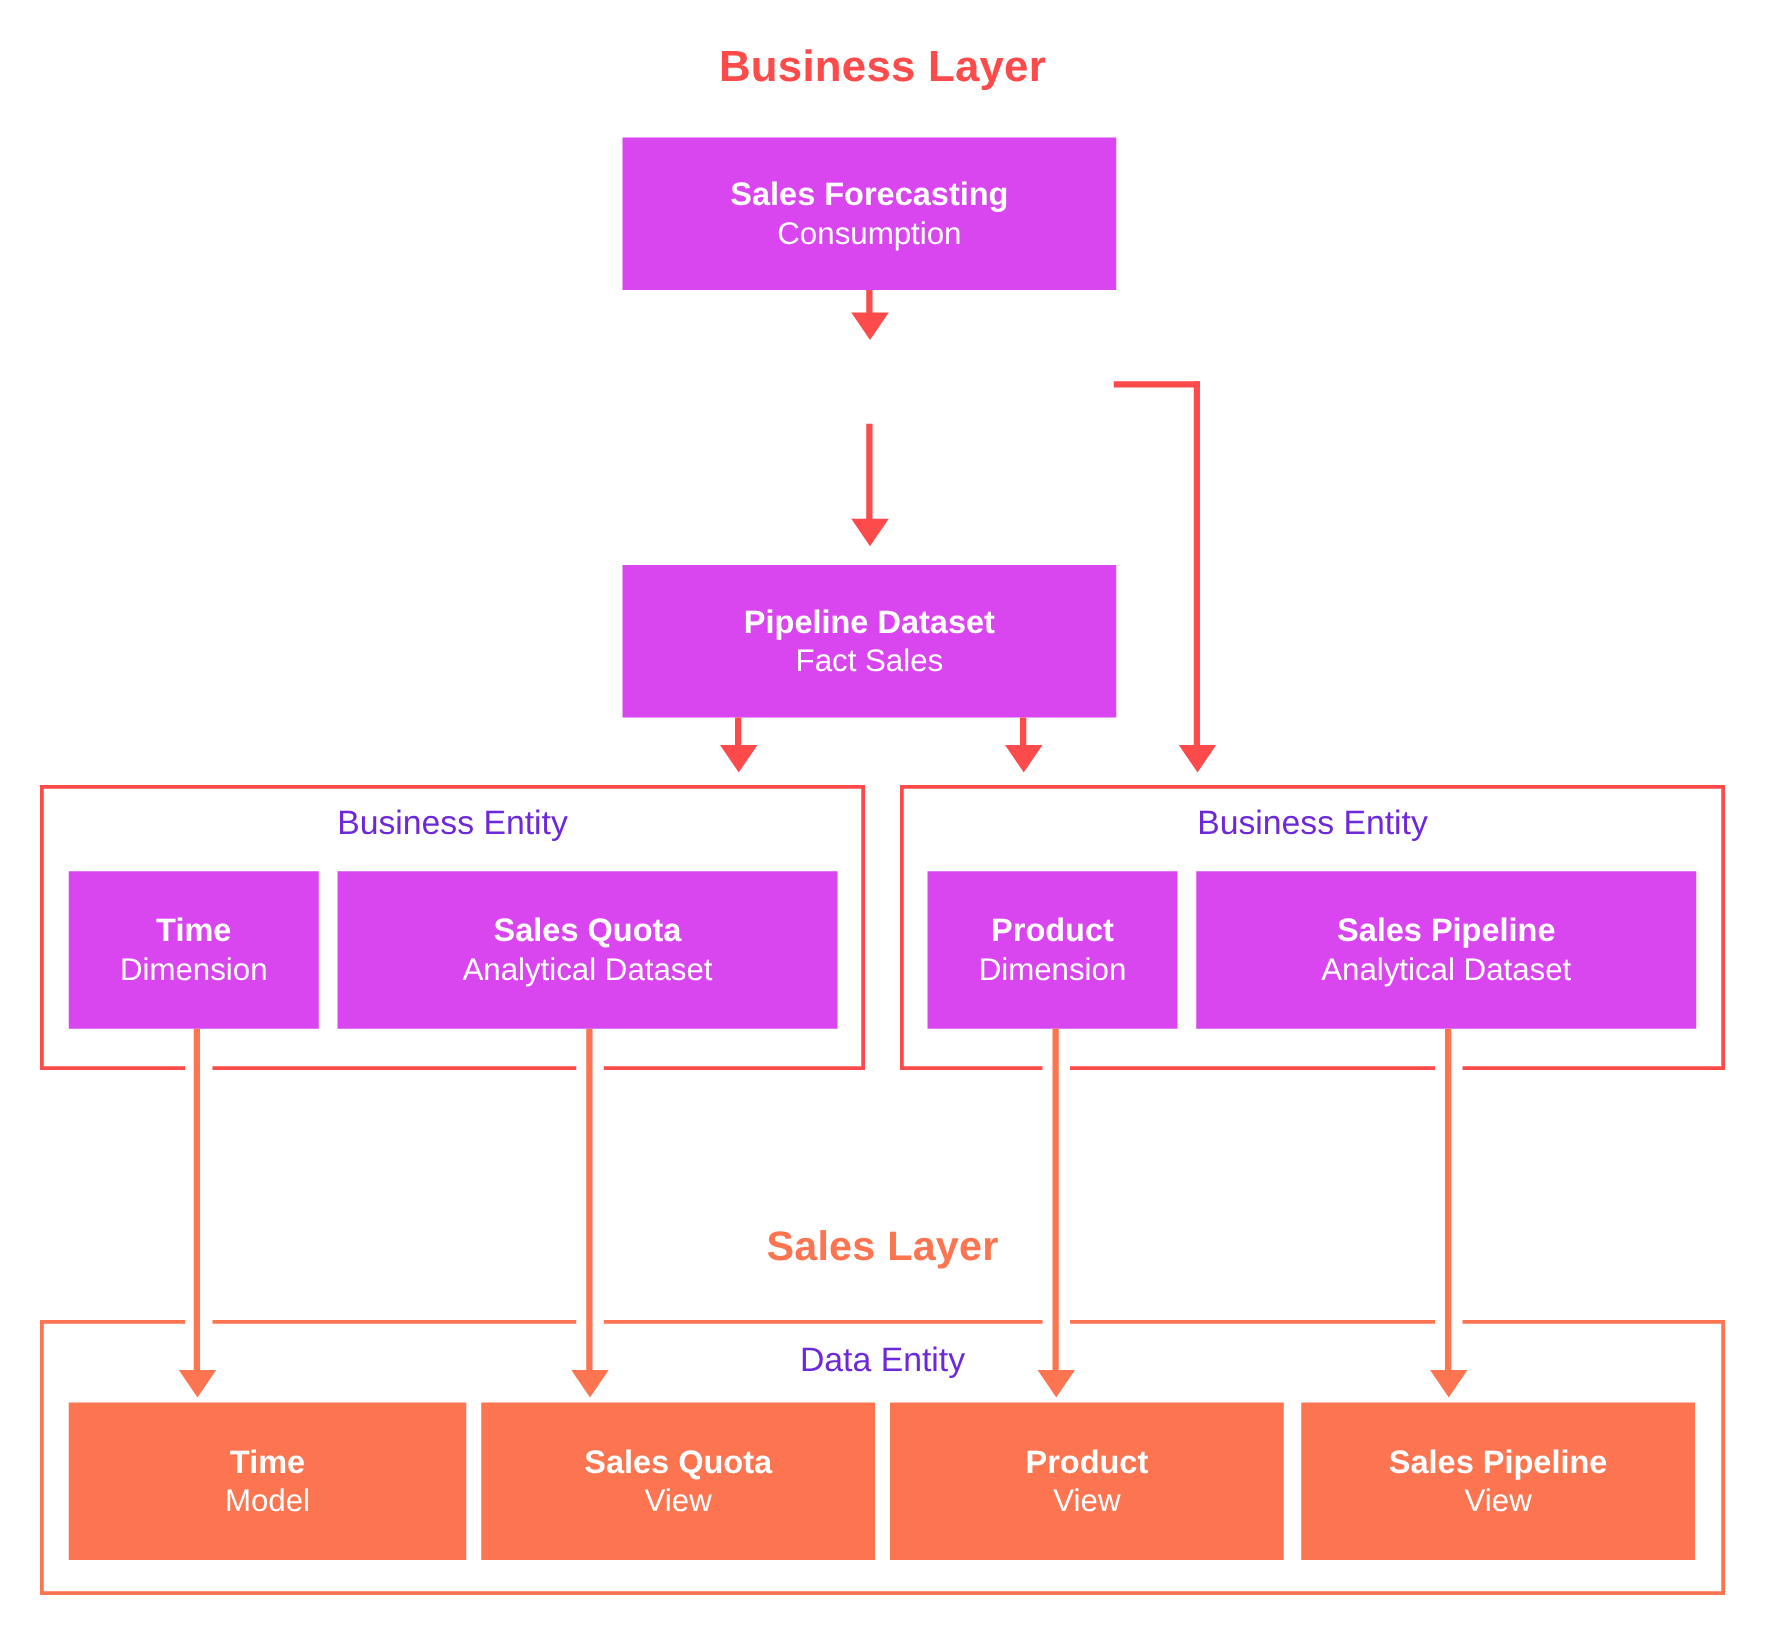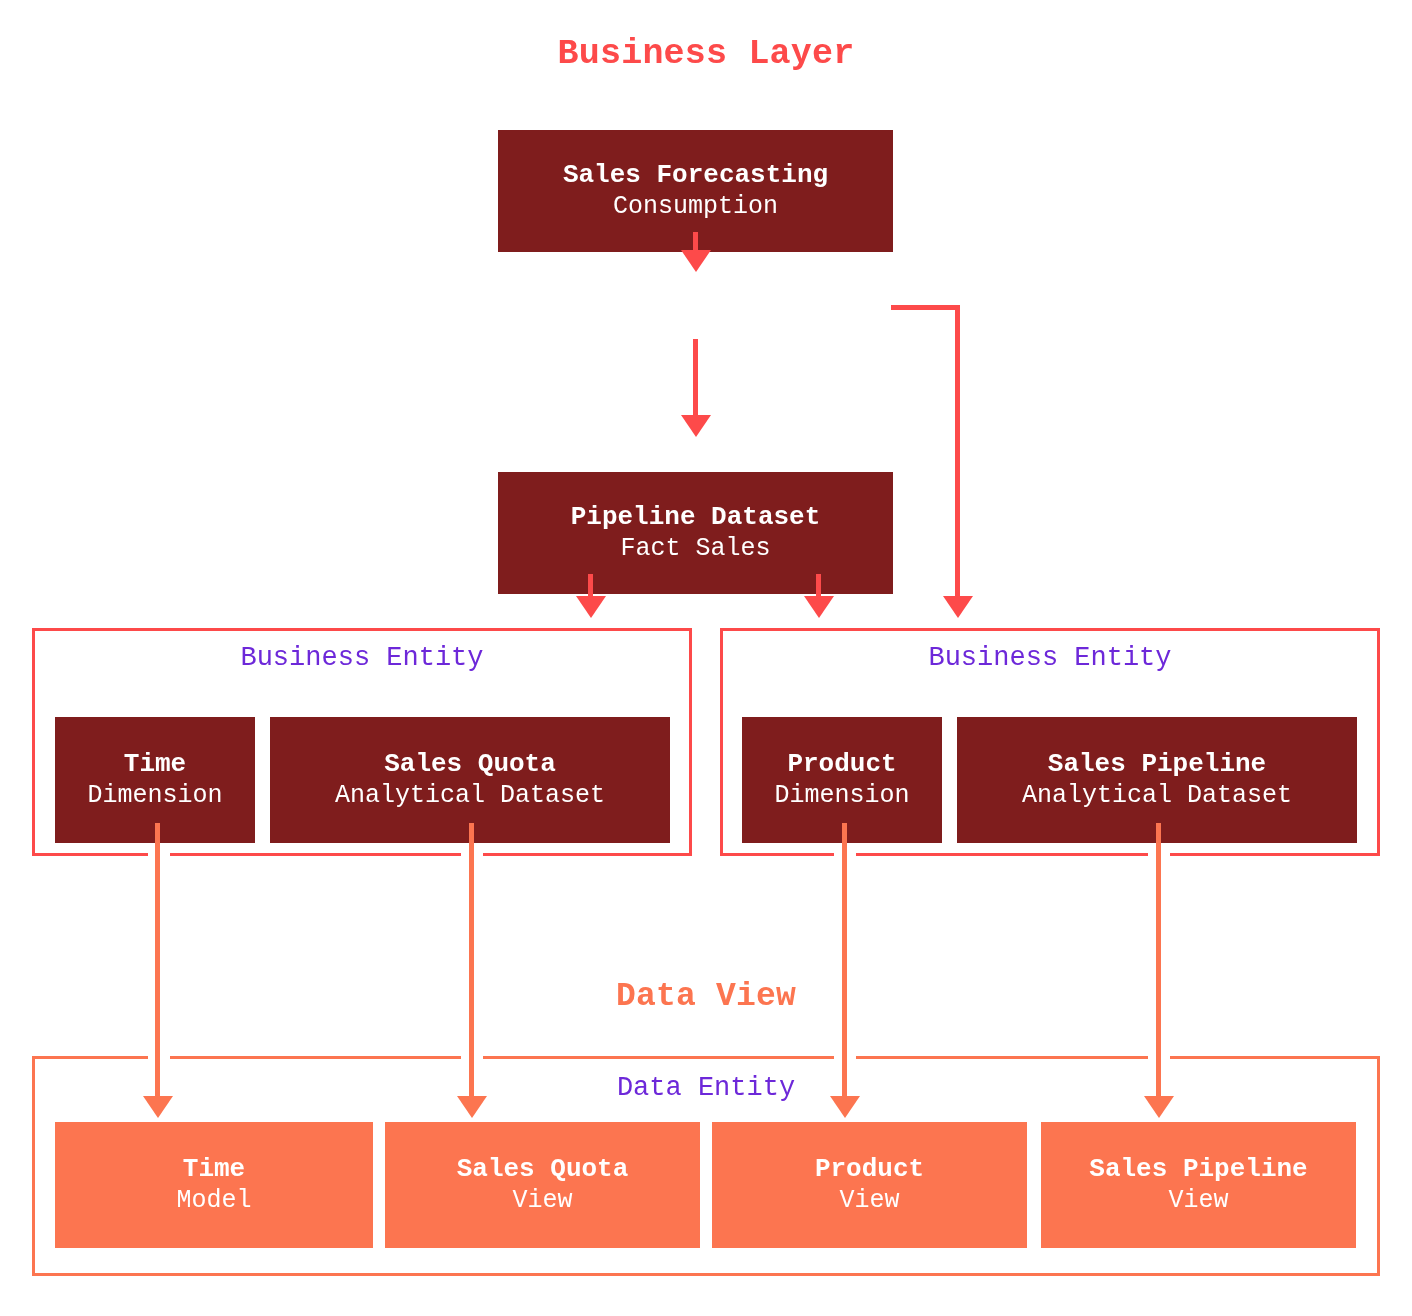--- a/index.html
+++ b/index.html
@@ -9,21 +9,20 @@
   }
   body {
     font-family: "Liberation Sans", sans-serif;
   }
   #canvas {
     position: relative;
     width: 1412px;
     height: 1316px;
     background: #ffffff;
     overflow: hidden;
-    font-family: Liberation Mono, monospace;
   }
 
   
   .layer-title {
     position: absolute;
     font-weight: bold;
     letter-spacing: .2px;
     white-space: nowrap;
     text-align: center;
   }
@@ -45,21 +44,21 @@
     position: absolute;
     box-sizing: border-box;
     display: flex;
     flex-direction: column;
     align-items: center;
     justify-content: center;
     color: #ffffff;
     text-align: center;
     padding: 4px 6px;
   }
-  .node.red    { background: #7f1d1d; margin-top: 20px; }
+  .node.red    { background: #d946ef; }
   .node.orange { background: #FC7550; }
   .node .n-title {
     font-weight: bold;
     font-size: 26px;
     line-height: 1.22;
     white-space: nowrap;
   }
   .node .n-sub {
     font-weight: normal;
     font-size: 25px;
@@ -167,21 +166,21 @@
   <div class="node red" id="node-be-product" style="left:742px; top:697px; width:200px; height:126px;">
     <div class="n-title">Product</div>
     <div class="n-sub">Dimension</div>
   </div>
 
   <div class="node red" id="node-be-sales-pipeline" style="left:957px; top:697px; width:400px; height:126px;">
     <div class="n-title">Sales Pipeline</div>
     <div class="n-sub">Analytical Dataset</div>
   </div>
 
-  <div class="layer-title" id="data-layer-title">Data View</div>
+  <div class="layer-title" id="data-layer-title">Sales Layer</div>
 
   <div class="group-box orange" id="group-data-entity" style="left:32px; top:1056px; width:1348px; height:220px;">
     <div class="group-label" style="top:14px;">Data Entity</div>
   </div>
 
   <div class="node orange" id="node-de-time" style="left:55px; top:1122px; width:318px; height:126px;">
     <div class="n-title">Time</div>
     <div class="n-sub">Model</div>
   </div>
 

